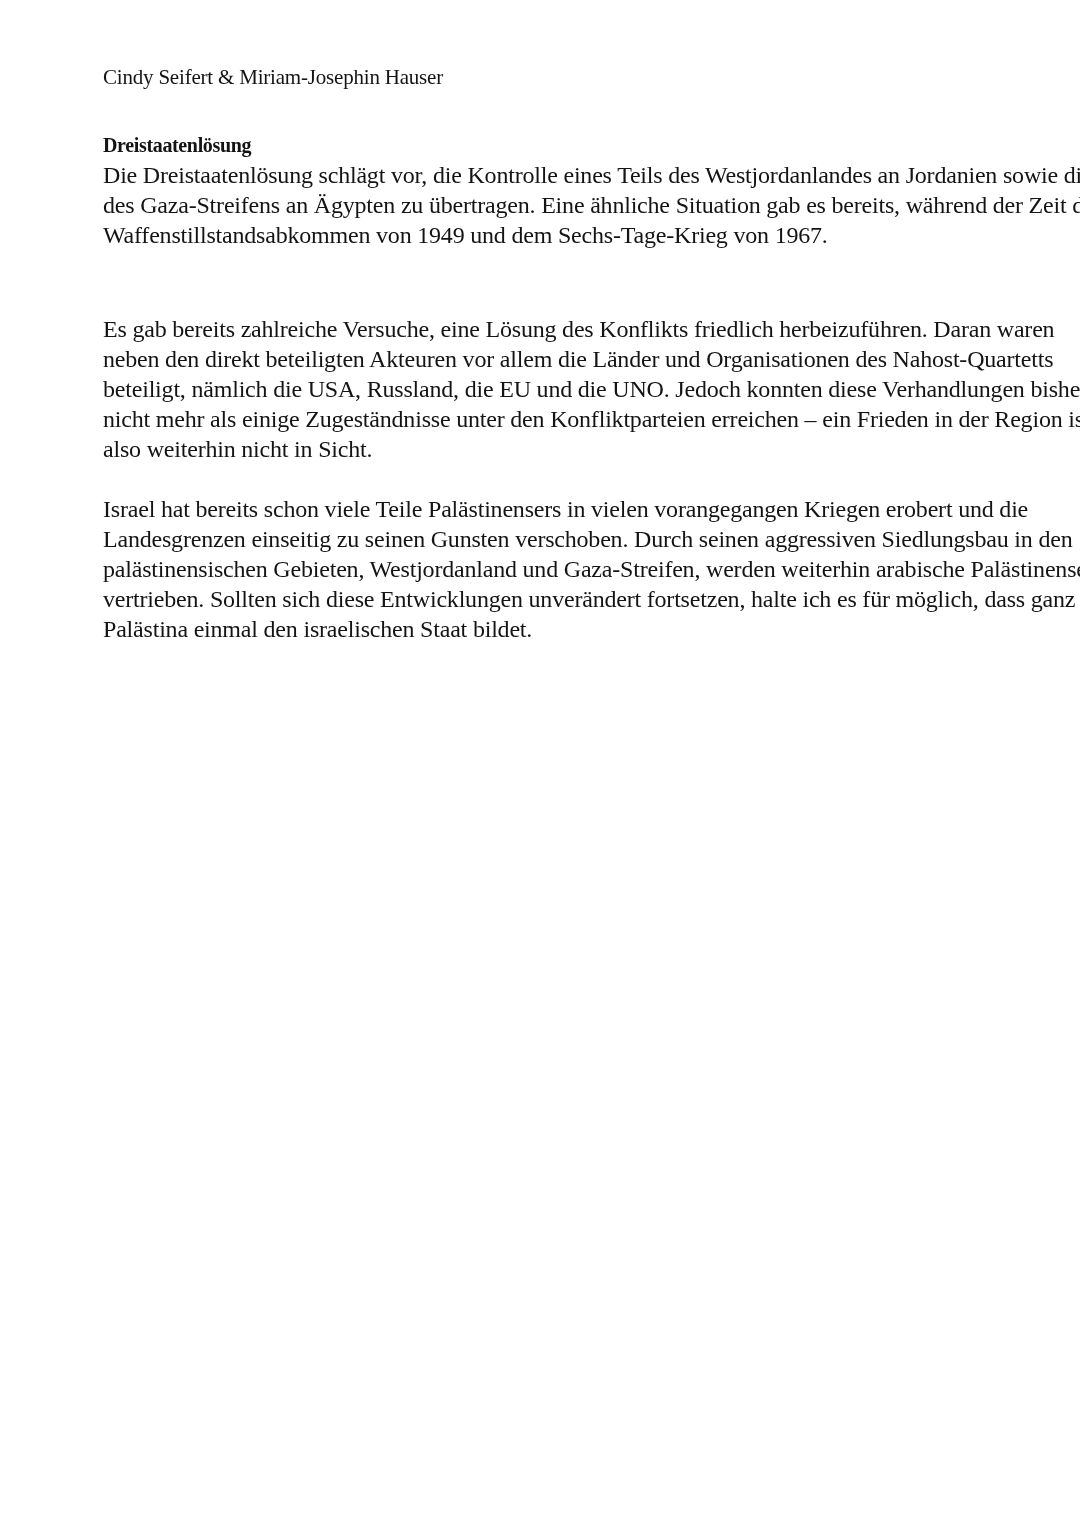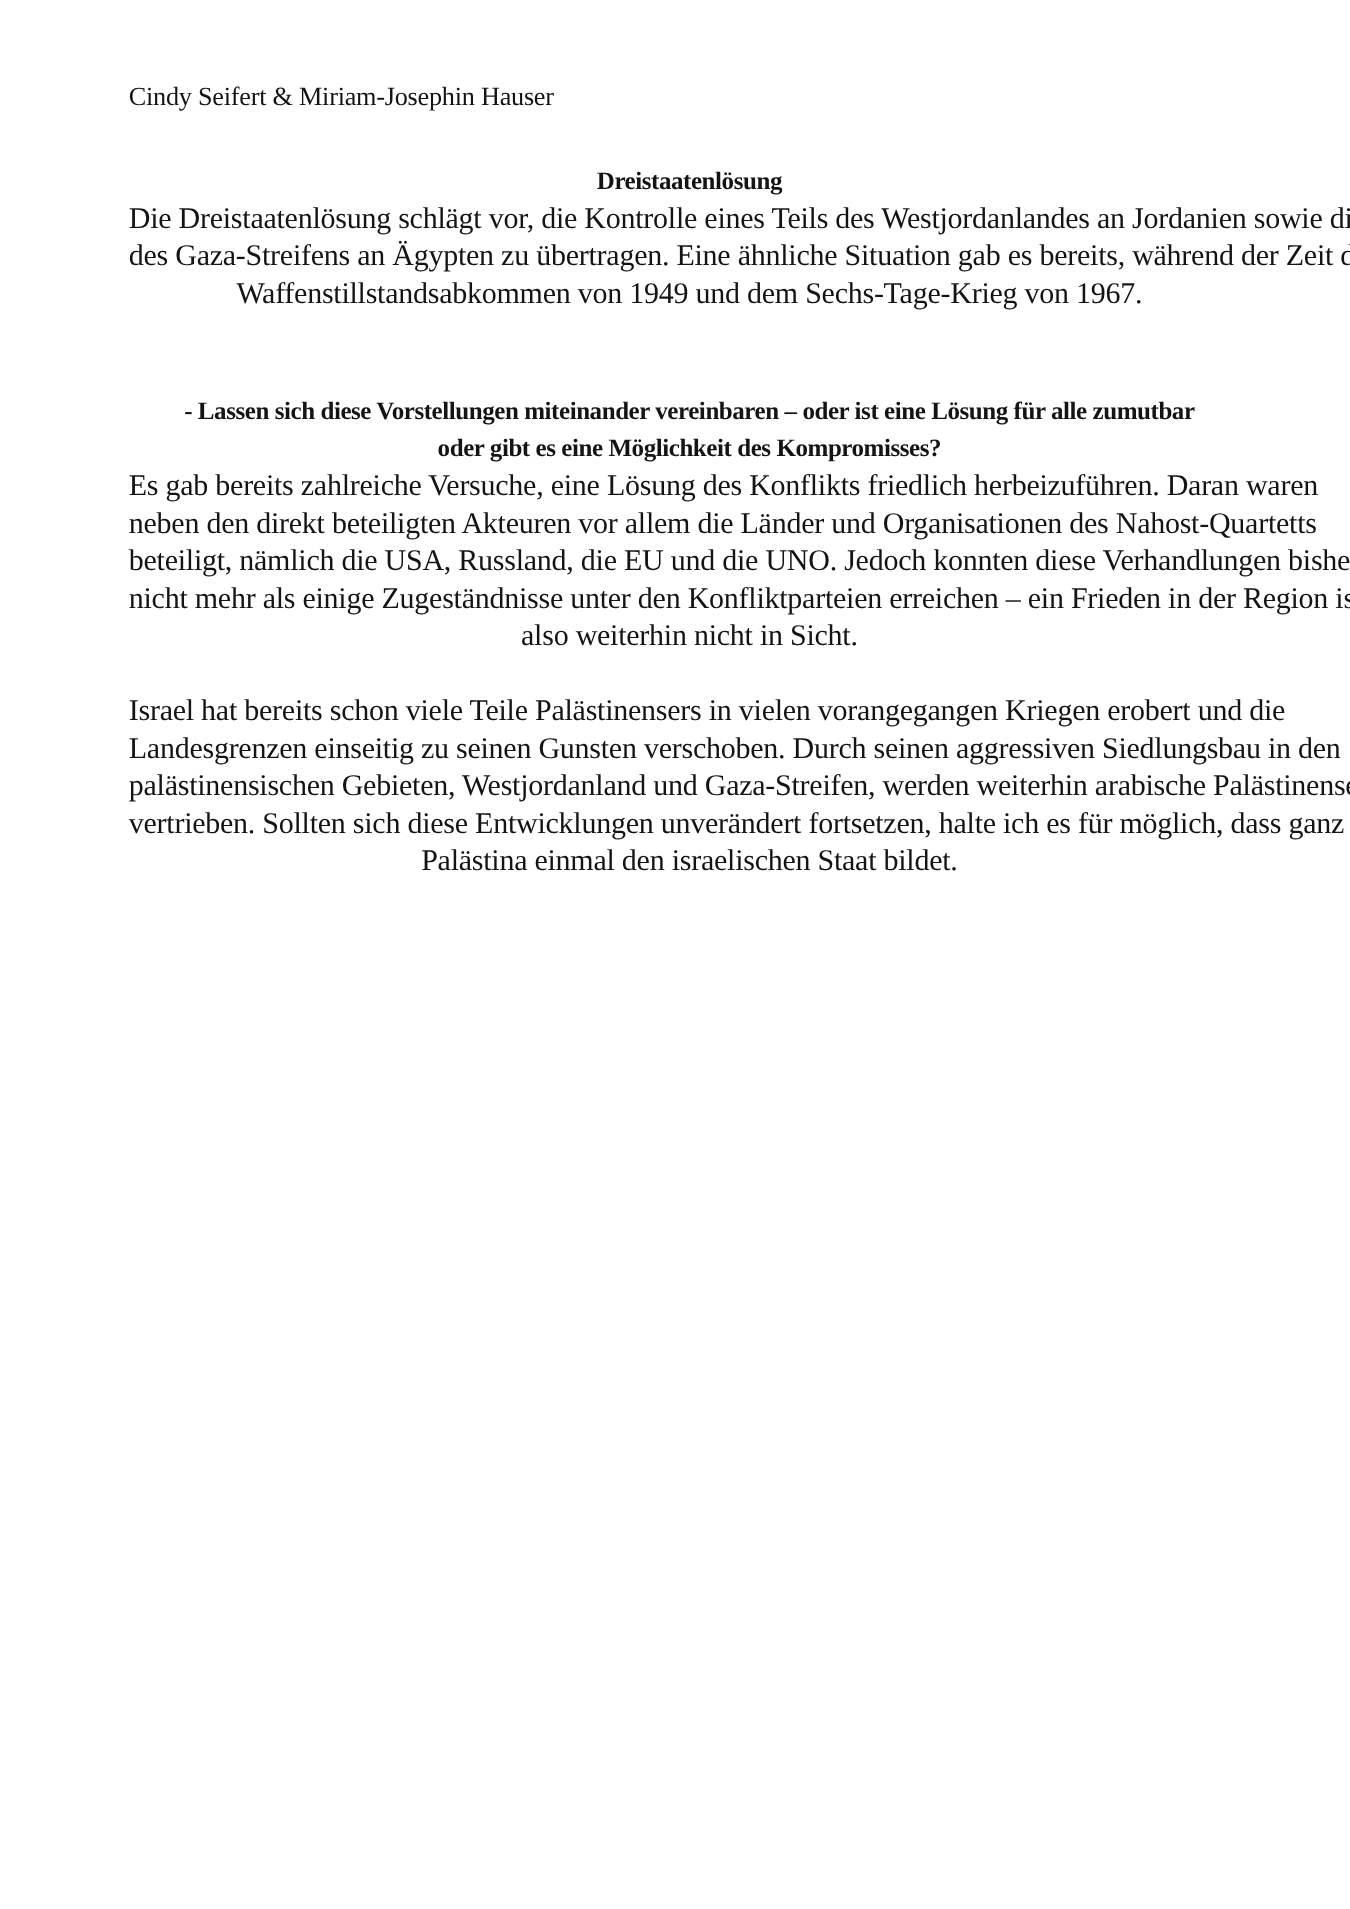--- a/index.html
+++ b/index.html
@@ -23,21 +23,20 @@
     background: #ffffff;
   }
   .author-line {
     font-size: 21px;
     line-height: 30px;
     letter-spacing: -0.2px;
     white-space: pre;
   }
   .section {
     display: block;
-    text-align: center;
   }
   .section-1 { margin-top: 38px; }
   .section-2 { margin-top: 64px; }
   .section-3 { margin-top: 30px; }
   .section-heading {
     font-size: 20px;
     line-height: 30px;
     font-weight: bold;
     letter-spacing: -0.35px;
     white-space: pre;
@@ -59,22 +58,20 @@
   <div class="author-line">Cindy Seifert &amp; Miriam-Josephin Hauser</div>
 
   <div class="section section-1">
     <h2 class="section-heading">Dreistaatenlösung</h2>
     <p class="paragraph">Die Dreistaatenlösung schlägt vor, die Kontrolle eines Teils des Westjordanlandes an Jordanien sowie die
 des Gaza-Streifens an Ägypten zu übertragen. Eine ähnliche Situation gab es bereits, während der Zeit des
 Waffenstillstandsabkommen von 1949 und dem Sechs-Tage-Krieg von 1967.</p>
   </div>
 
   <div class="section section-2">
-    <h2 class="section-heading">- Lassen sich diese Vorstellungen miteinander vereinbaren – oder ist eine Lösung für alle zumutbar
-oder gibt es eine Möglichkeit des Kompromisses?</h2>
     <p class="paragraph">Es gab bereits zahlreiche Versuche, eine Lösung des Konflikts friedlich herbeizuführen. Daran waren
 neben den direkt beteiligten Akteuren vor allem die Länder und Organisationen des Nahost-Quartetts
 beteiligt, nämlich die USA, Russland, die EU und die UNO. Jedoch konnten diese Verhandlungen bisher
 nicht mehr als einige Zugeständnisse unter den Konfliktparteien erreichen – ein Frieden in der Region ist
 also weiterhin nicht in Sicht.</p>
   </div>
 
   <div class="section section-3">
     <p class="paragraph">Israel hat bereits schon viele Teile Palästinensers in vielen vorangegangen Kriegen erobert und die
 Landesgrenzen einseitig zu seinen Gunsten verschoben. Durch seinen aggressiven Siedlungsbau in den

